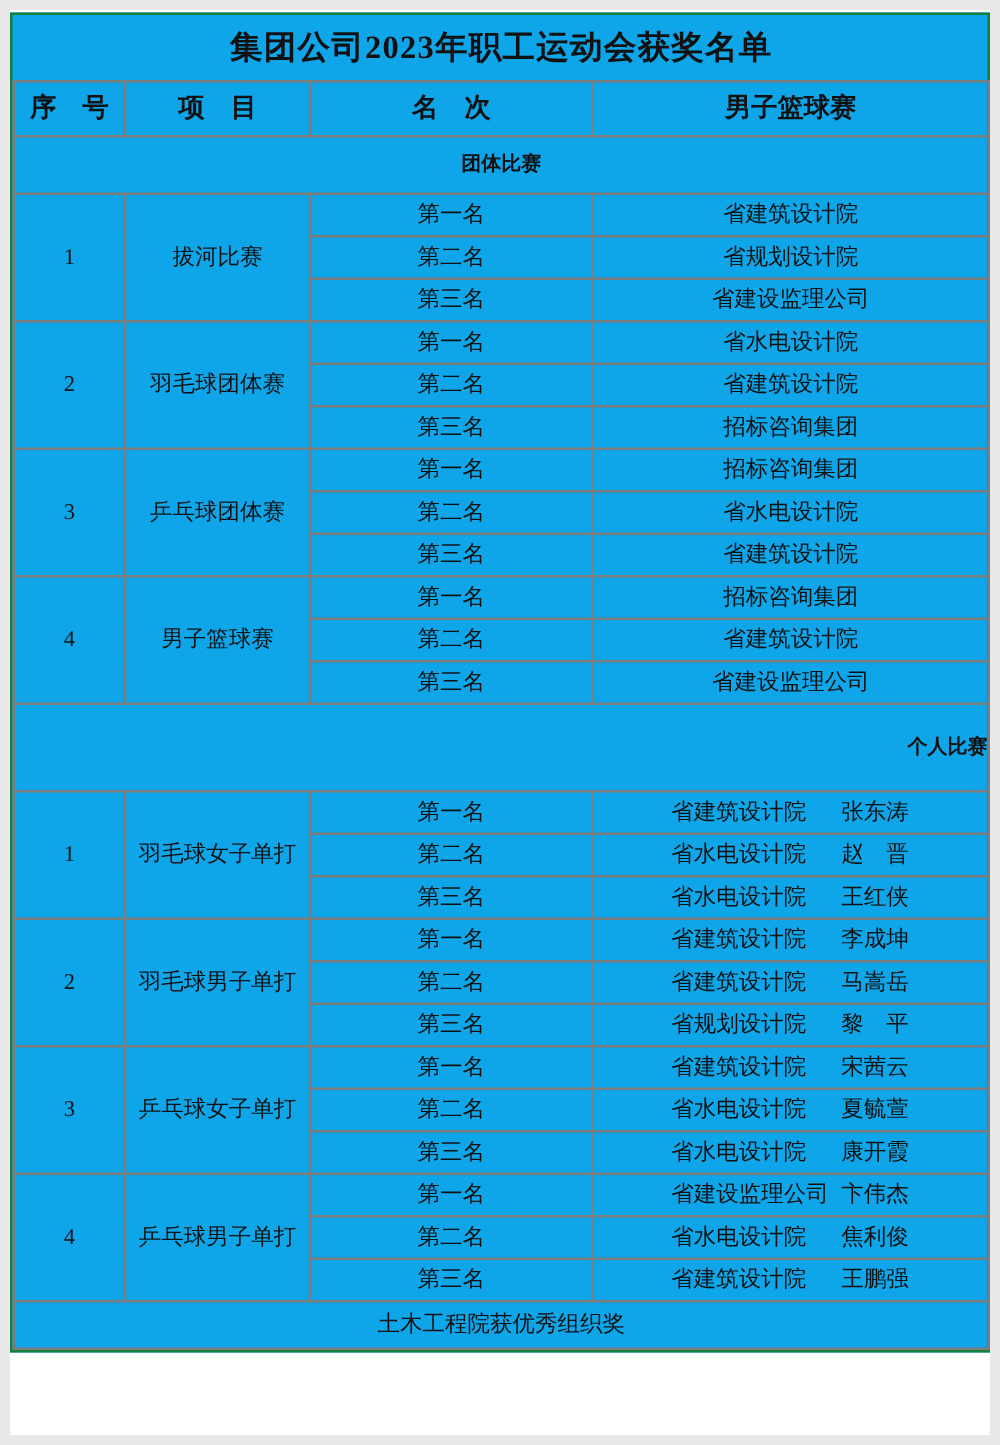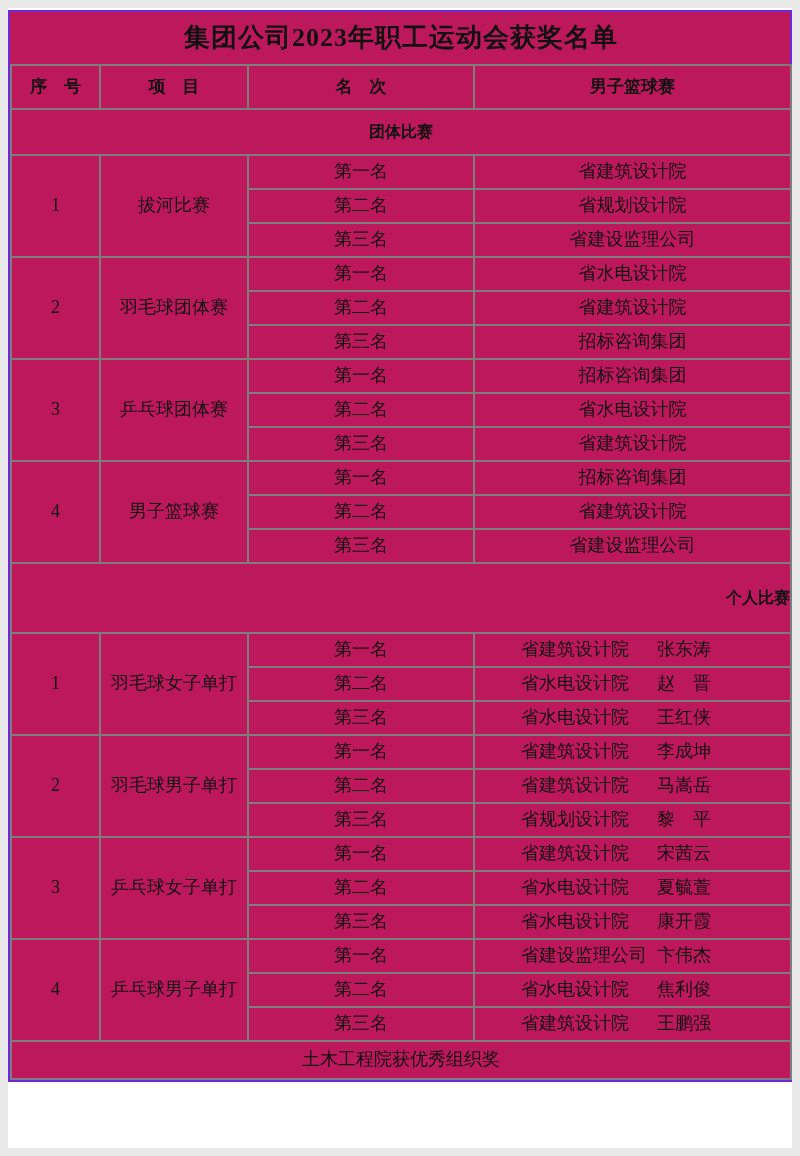--- a/index.html
+++ b/index.html
@@ -18,22 +18,22 @@
     top: 8px;
     width: 784px;
     height: 1140px;
     background: #ffffff;
   }
   .tablewrap {
     position: absolute;
     left: 0;
     top: 2px;
     width: 780px;
-    border: 2px solid #6d28d9;
-    background: #be185d;
+    border: 2px solid #15803d;
+    background: #0ea5e9;
   }
   table {
     border-collapse: collapse;
     table-layout: fixed;
     width: 780px;
   }
   td {
     border: 2px solid #7d7d7d;
     padding: 0;
     text-align: center;
@@ -45,34 +45,34 @@
   }
   tr.r-title td {
     border: none;
     height: 52px;
     font-size: 26px;
     font-weight: bold;
     letter-spacing: 1px;
   }
   tr.r-head td {
     height: 42px;
-    font-size: 17px;
+    font-size: 21px;
     font-weight: bold;
   }
   tr.r-section td {
     height: 44px;
     font-size: 16px;
     font-weight: bold;
   }
   tr.r-section.tall td { height: 68px; text-align: right; }
   tr.r-sub td { height: 32px; }
   tr.r-footer td { height: 36px; margin-left: 22px; }
   td.c-winner.with-name {
     text-align: left;
-    padding-left: 46px;
+    padding-left: 62px;
   }
   td.c-winner.with-name .unit {
     display: inline-block;
     width: 136px;
     text-align: left;
   }
   td.c-winner.with-name .name {
     display: inline-block;
     text-align: left;
   }

